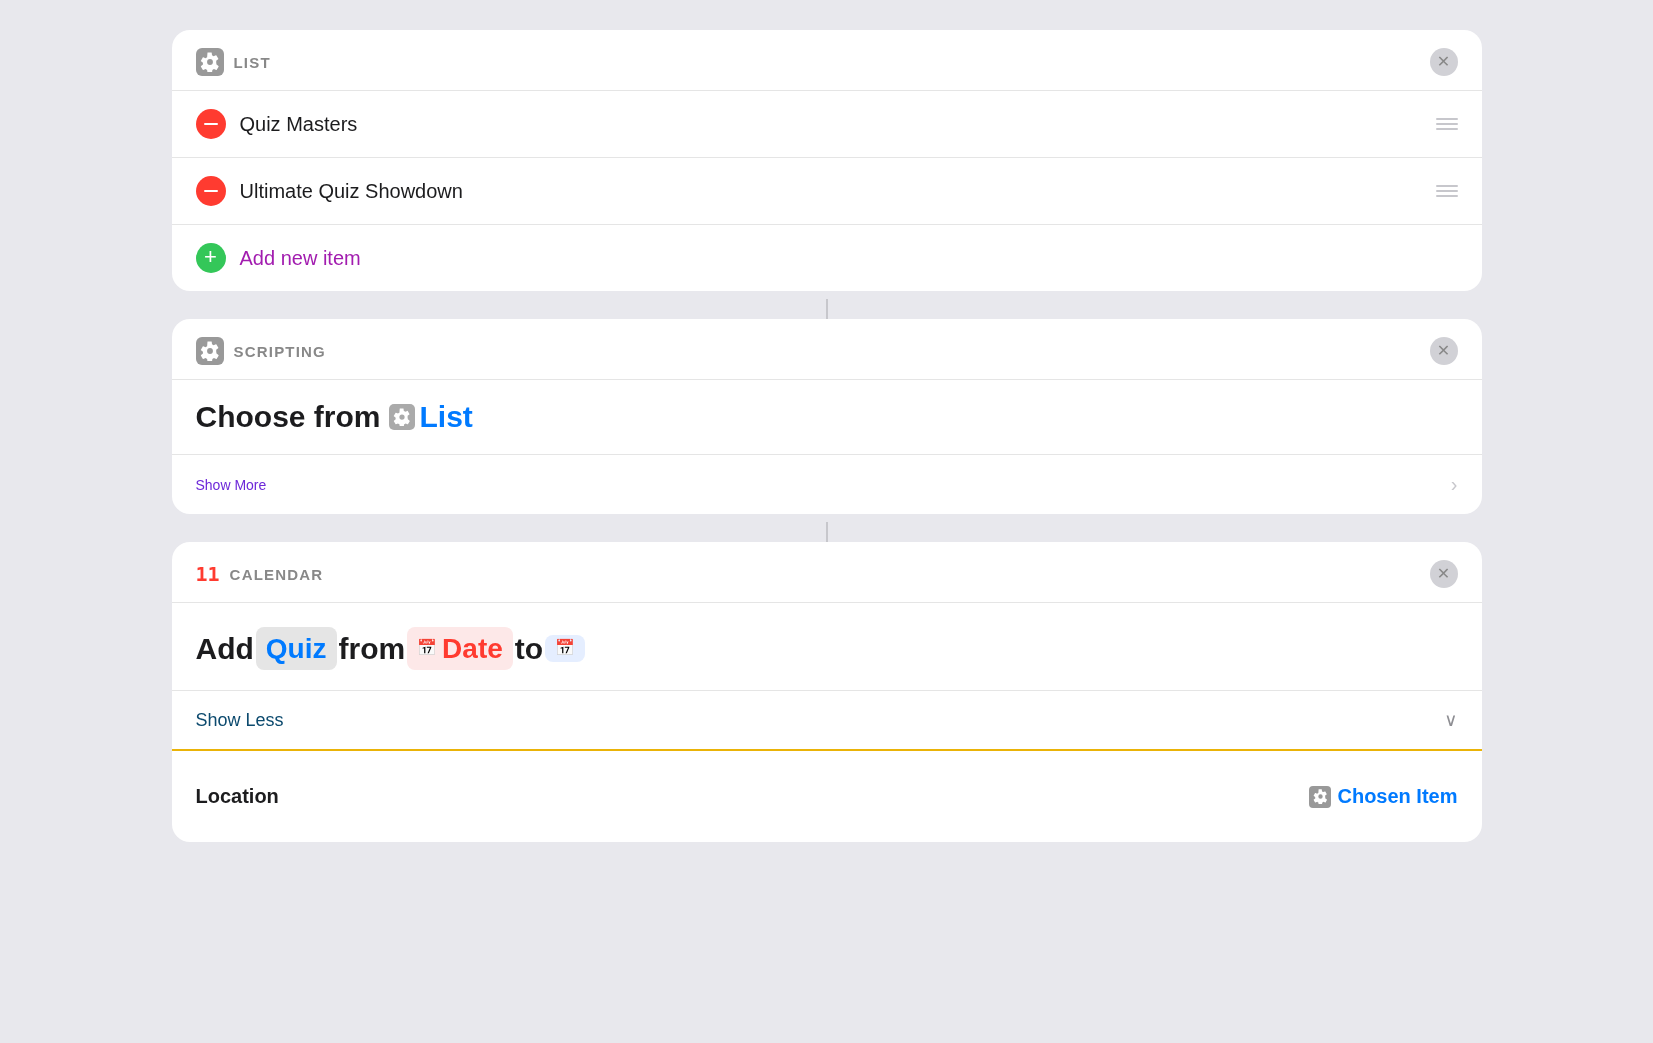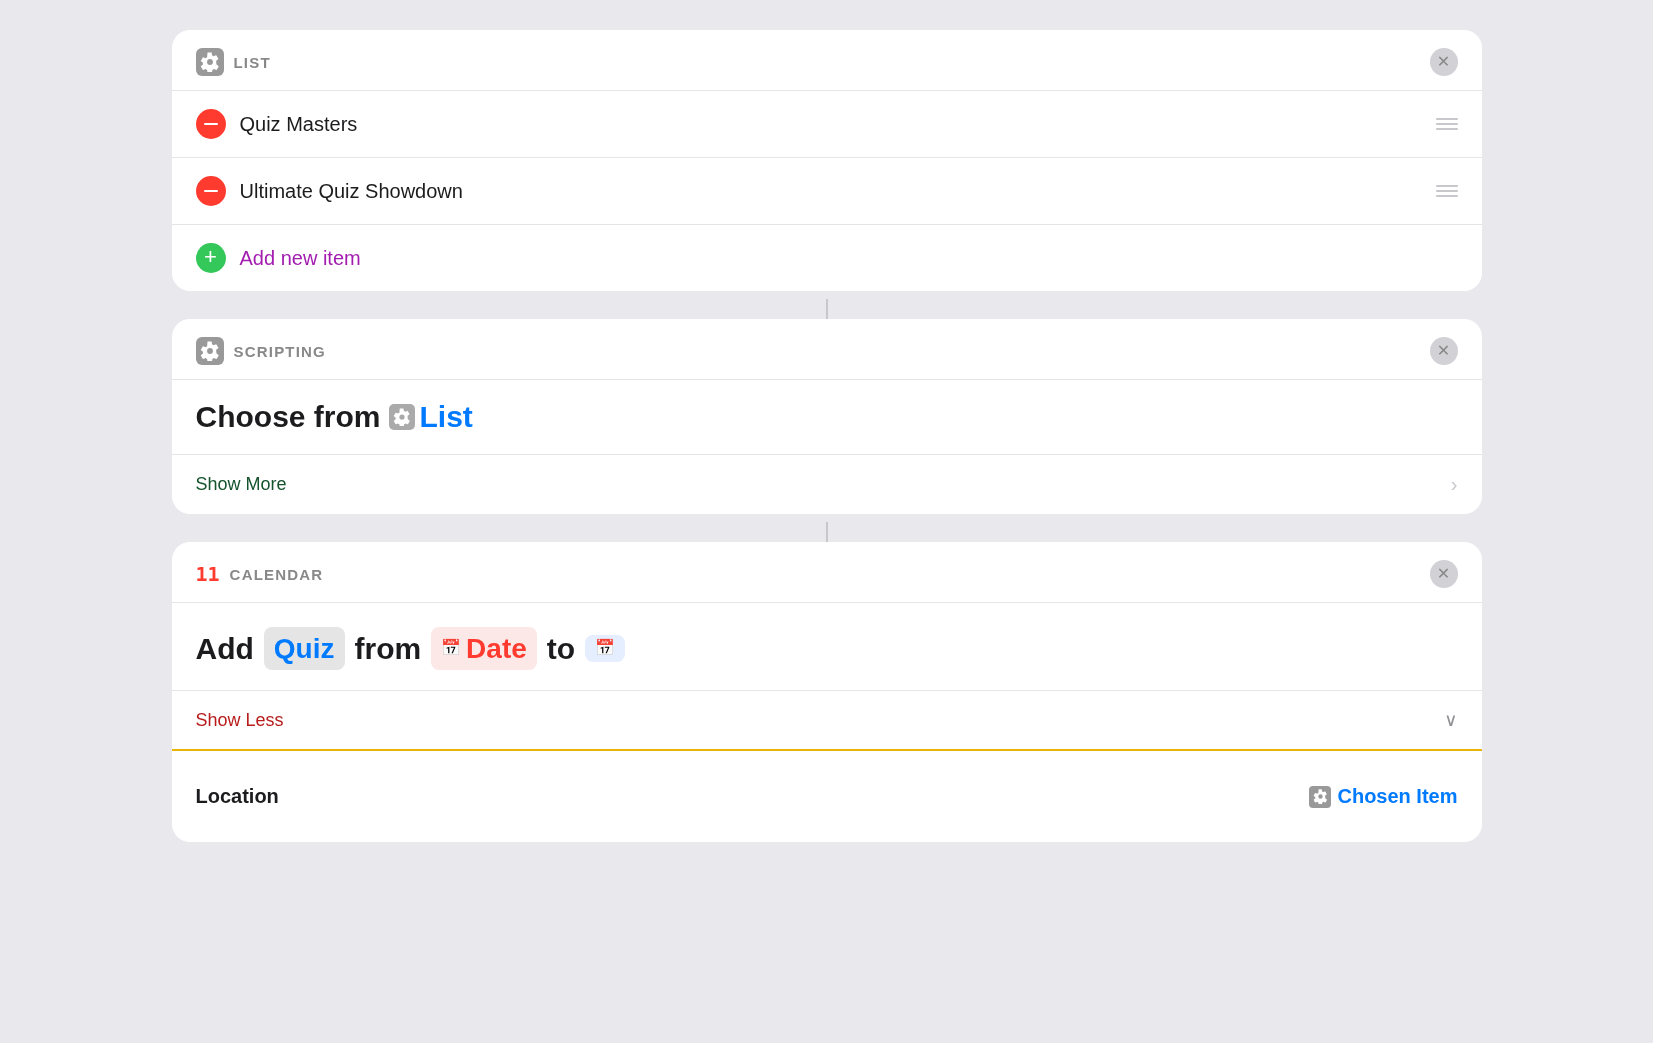--- a/index.html
+++ b/index.html
@@ -218,22 +218,22 @@
       display: flex;
       align-items: center;
       justify-content: space-between;
       padding: 18px 24px;
       cursor: pointer;
       border-top: 1px solid #e5e5e5;
       margin-top: 20px;
     }
 
     .show-more-text {
-      font-size: 18px;
-      color: #14532d;
+      font-size: 14px;
+      color: #6d28d9;
     }
 
     .chevron-right {
       color: #c7c7cc;
       font-size: 20px;
     }
 
     .calendar-icon-wrapper {
       display: flex;
       align-items: center;
@@ -243,21 +243,21 @@
     .calendar-body {
       padding: 24px 24px 0 24px;
     }
 
     .calendar-title {
       font-size: 30px;
       font-weight: 700;
       color: #1c1c1e;
       display: flex;
       align-items: center;
-      gap: 10px;
+      gap: 2px;
       flex-wrap: wrap;
       line-height: 1.4;
     }
 
     .quiz-badge {
       background: #e5e5e5;
       color: #007aff;
       font-size: 28px;
       font-weight: 600;
       padding: 2px 10px;
@@ -293,21 +293,21 @@
       align-items: center;
       justify-content: space-between;
       padding: 18px 24px;
       cursor: pointer;
       border-top: 1px solid #e5e5e5;
       margin-top: 20px;
     }
 
     .show-less-text {
       font-size: 18px;
-      color: #b91c1c;
+      color: #0c4a6e;
     }
 
     .chevron-down {
       color: #8e8e93;
       font-size: 18px;
     }
 
     .location-row {
       display: flex;
       align-items: center;

